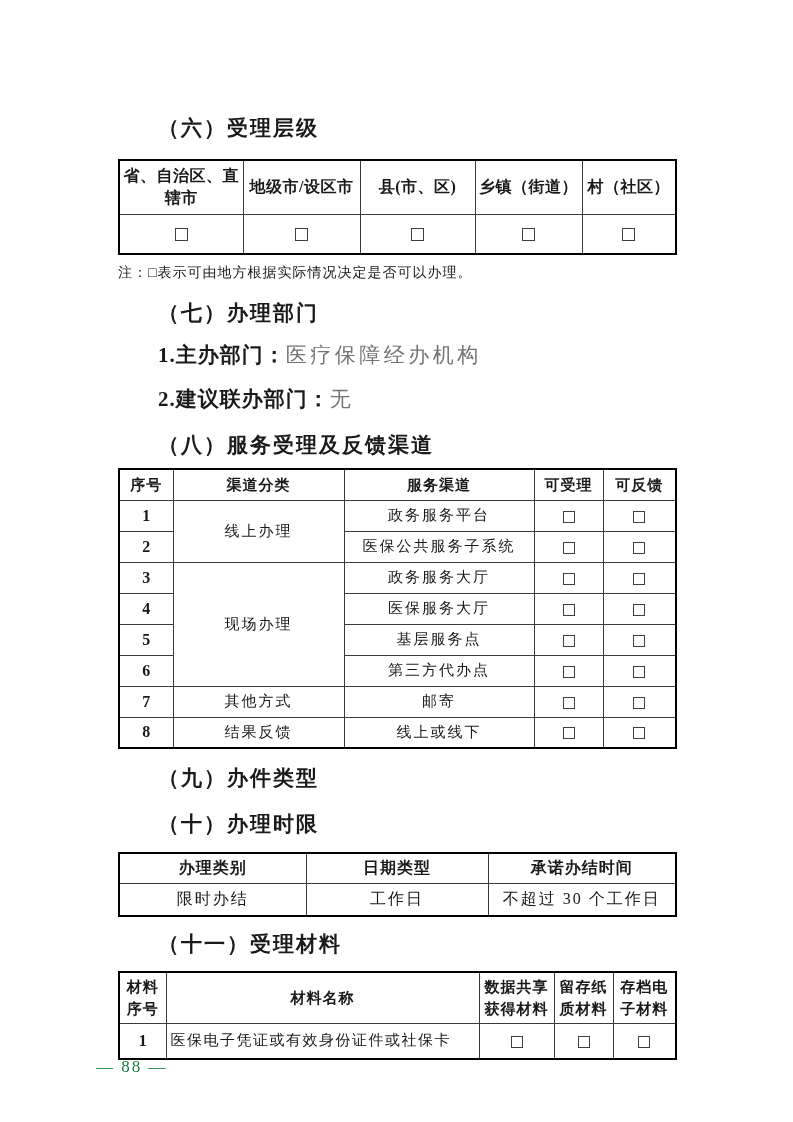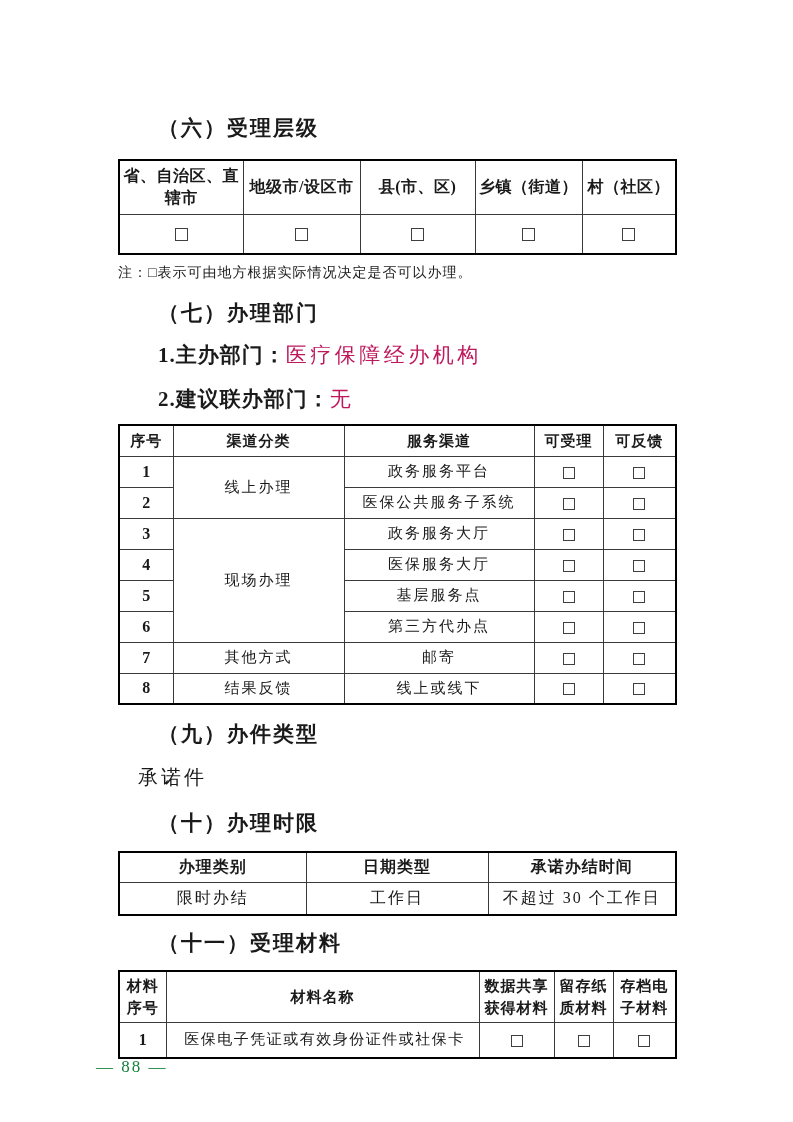--- a/index.html
+++ b/index.html
@@ -47,41 +47,41 @@
   .tbl-level th { height:54px; font-size:16px; letter-spacing:0.5px; }
   .tbl-level td { height:40px; }
 
   .note {
     margin-top:8px;
     font-size:14px; letter-spacing:1px; line-height:19px;
   }
 
   .dept { margin-left:40px; margin-top:11px; font-size:21px; line-height:33px; white-space:nowrap; }
   .dept b { font-weight:700; letter-spacing:1px; }
-  .dept span { letter-spacing:3.5px; color:#be185d; }
+  .dept span { letter-spacing:3.5px; color:#737373; }
 
   
   .tbl-channels { margin-top:8px; }
   .tbl-channels th { height:31px; }
   .tbl-channels td { height:31px; }
   .tbl-channels td.num { font-weight:700; letter-spacing:0; font-size:16px; }
 
   .body-text { margin-left:20px; margin-top:13px; font-size:20px; letter-spacing:3px; line-height:30px; }
 
   
   .tbl-time { margin-top:13px;border-radius:12px; }
   .tbl-time th { height:30px; font-size:16px; }
   .tbl-time td { height:33px; font-size:16px; }
 
   
   .tbl-materials { margin-top:12px; }
   .tbl-materials th { height:51px; font-size:15px; }
   .tbl-materials td { height:36px; }
   .tbl-materials td.num { font-weight:700; letter-spacing:0; font-size:16px; }
-  .tbl-materials td.name { text-align:center; padding-left:4px; letter-spacing:1.5px; font-size:15px; }
+  .tbl-materials td.name { text-align:left; padding-left:4px; letter-spacing:1.5px; font-size:15px; }
 
   
   .cbx {
     display:inline-block; width:12px; height:12px;
     border:1.6px solid #3f3f3f; background:#fff;
     vertical-align:middle;
   }
   .cbx.big { width:13px; height:13px; }
 
   .page-number {
@@ -125,20 +125,21 @@
     </tbody>
       </table>
 
     <p class="note">注：□表示可由地方根据实际情况决定是否可以办理。</p>
 
     <h2 class="sec h7">（七）办理部门</h2>
 
     <p class="dept"><b>1.主办部门：</b><span>医疗保障经办机构</span></p>
     <p class="dept"><b>2.建议联办部门：</b><span>无</span></p>
 
+    <h2 class="sec h8">（八）服务受理及反馈渠道</h2>
 
     <table class="tbl-channels">
       <colgroup>
         <col style="width:54px">
           <col style="width:171px">
           <col style="width:190px">
           <col style="width:69px">
           <col style="width:73px">
       </colgroup>
       <tbody>
@@ -199,21 +200,20 @@
         <td>结果反馈</td>
         <td>线上或线下</td>
         <td><span class="cbx"></span></td>
         <td><span class="cbx"></span></td>
       </tr>
     </tbody>
       </table>
 
     <h2 class="sec h9">（九）办件类型</h2>
 
-    <p class="body-text">承诺件</p>
 
     <h2 class="sec h10">（十）办理时限</h2>
 
     <table class="tbl-time">
       <colgroup>
         <col style="width:187px">
           <col style="width:182px">
           <col style="width:188px">
       </colgroup>
       <tbody>

